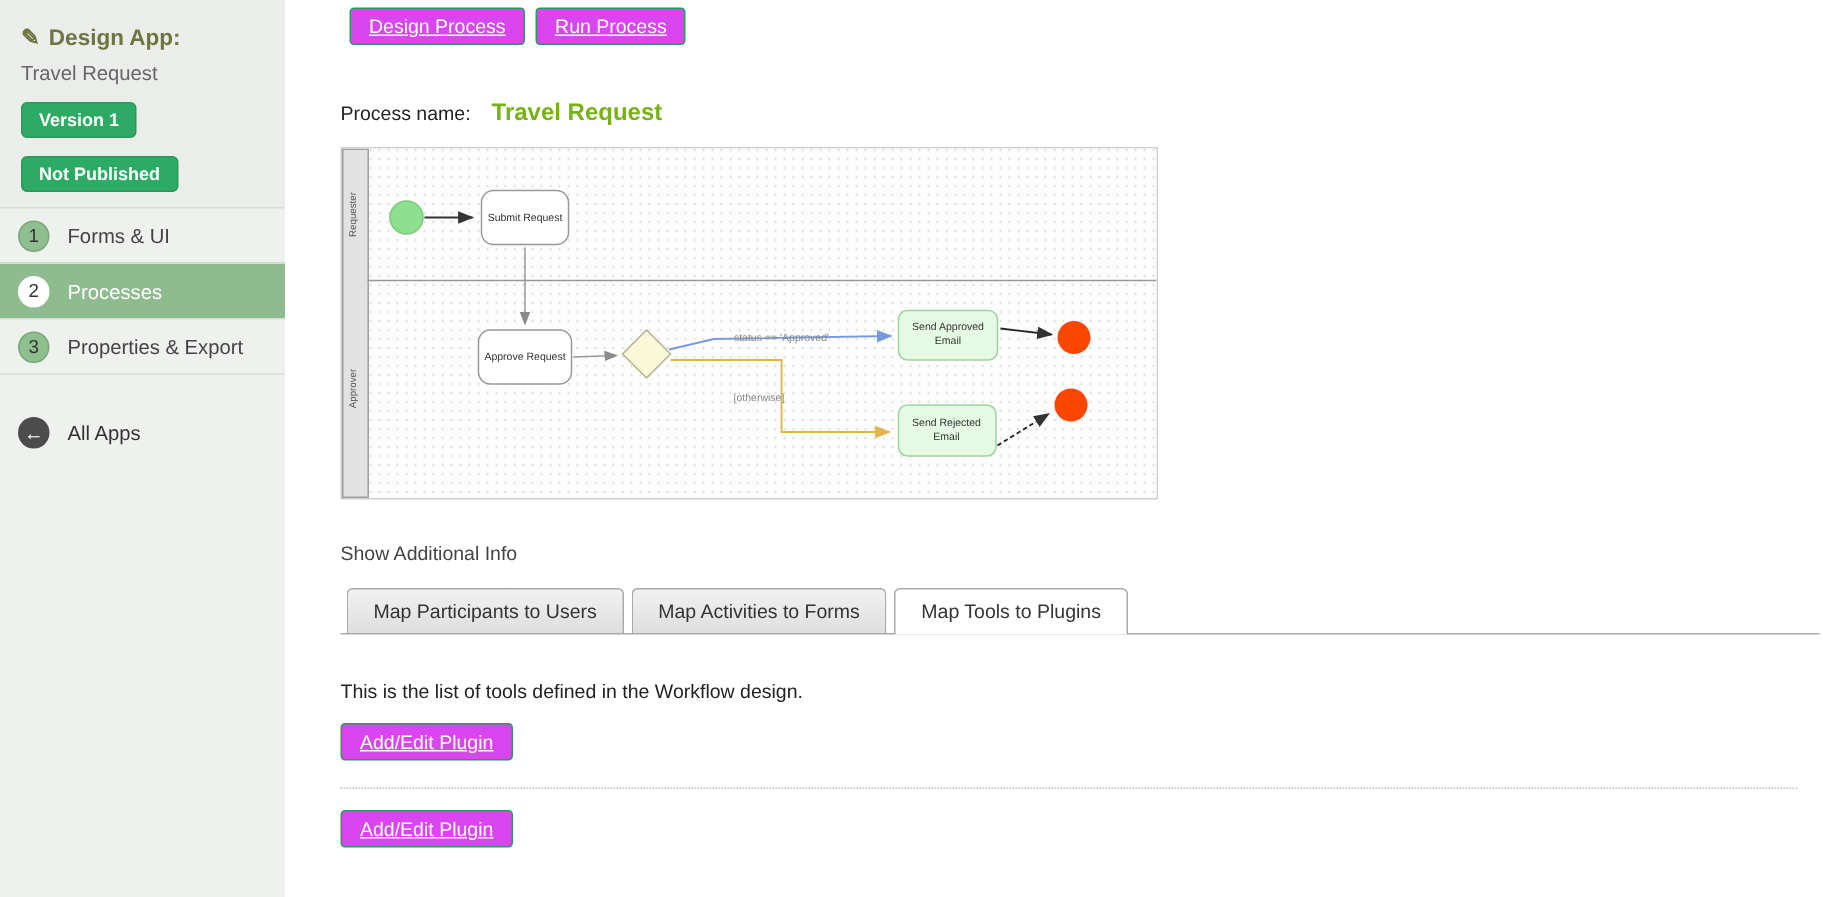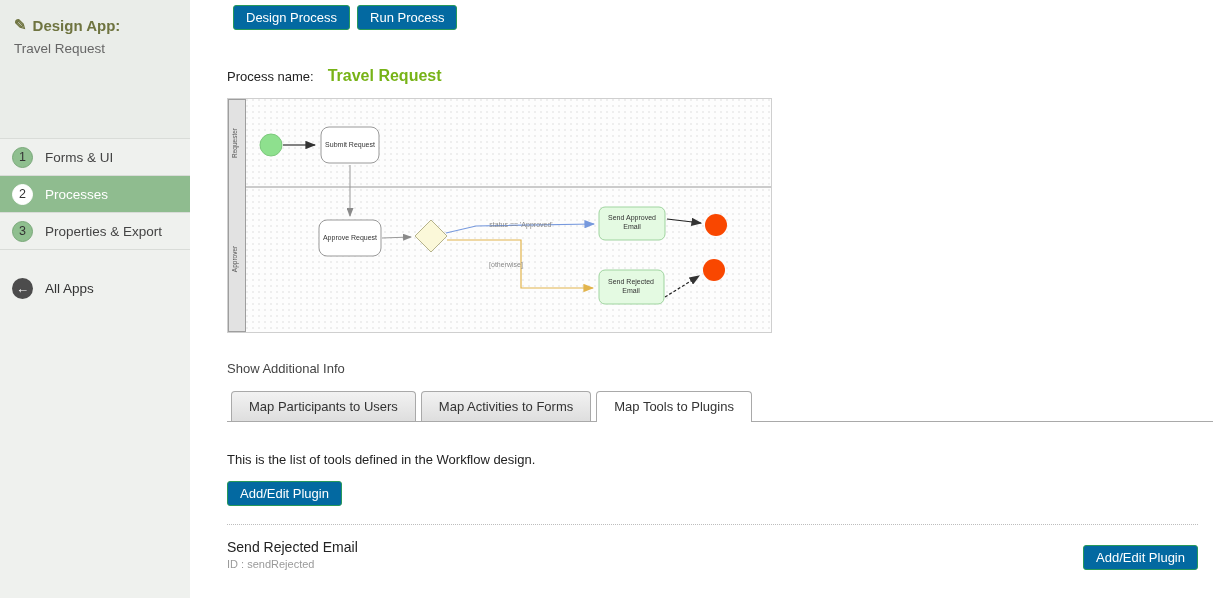--- a/index.html
+++ b/index.html
@@ -25,22 +25,22 @@
   .nav-item.active .nav-num { background:#fff; border-color:#fff; }
   .nav-item.active .nav-label { color:#fff; }
   .all-apps { margin-top:28px; display:flex; align-items:center; gap:12px; padding-left:12px; cursor:pointer; }
   .back-ic { width:21px; height:21px; border-radius:50%; background:#4c4c4c; color:#fff;
              font-size:13px; font-weight:bold; display:flex; align-items:center; justify-content:center; }
   .all-apps span.nav-label { color:#333; }
 
   
   .main { position:absolute; left:190px; top:0; width:1025px; height:598px; padding:0 17px 0 37px; }
   .toolbar { margin:5px 0 0 6px; display:flex; gap:7px; }
-  .green-btn { background:#0369a1; color:#fff; border:1px solid #28995a; border-radius:3px;
-               padding:4px 12px; font-size:13px; font-family:"Liberation Sans",sans-serif; cursor:pointer; }
+  .green-btn { background:#d946ef; color:#fff; border:1px solid #28995a; border-radius:3px;
+               padding:4px 12px; font-size:13px; font-family:"Liberation Sans",sans-serif; cursor:pointer;text-decoration:underline; }
   .proc-row { margin-top:37px; display:flex; align-items:baseline;text-align:center; }
   .proc-label { font-size:13px; color:#222; }
   .proc-name { font-size:16px; font-weight:bold; color:#77b317; margin-left:14px; }
 
   .diagram-wrap { margin-top:13px; width:545px; border:1px solid #cfcfcf; background:#fdfdfd; }
   .diagram-wrap svg { display:block; }
 
   .info-link { display:inline-block; margin-top:28px; font-size:13px; color:#444;
                cursor:pointer; }
 
@@ -61,20 +61,24 @@
 </head>
 <body>
 
 <div class="sidebar">
   <div class="sb-header">
     <div class="sb-title">
       <span class="edit-ic">✎</span>
       <span>Design App:</span>
     </div>
     <div class="sb-appname">Travel Request</div>
+    <div>
+      <span class="badge">Version 1</span><br>
+      <span class="badge">Not Published</span>
+    </div>
   </div>
   <div class="sb-nav">
     <div class="nav-item">
       <span class="nav-num">1</span>
       <span class="nav-label">Forms &amp; UI</span>
     </div>
     <div class="nav-item active">
       <span class="nav-num">2</span>
       <span class="nav-label">Processes</span>
     </div>
@@ -166,20 +170,16 @@
     <div class="tab active">Map Tools to Plugins</div>
   </div>
 
   <div class="tools-desc">This is the list of tools defined in the Workflow design.</div>
 
   <div class="tool-row first">
     <button class="green-btn add-btn">Add/Edit Plugin</button>
   </div>
 
   <div class="tool-row">
-    <div>
-      <div class="tool-name">Send Rejected Email</div>
-      <div class="tool-id">ID : sendRejected</div>
-    </div>
     <button class="green-btn add-btn">Add/Edit Plugin</button>
   </div>
 
 </div>
 
 </body></html>

